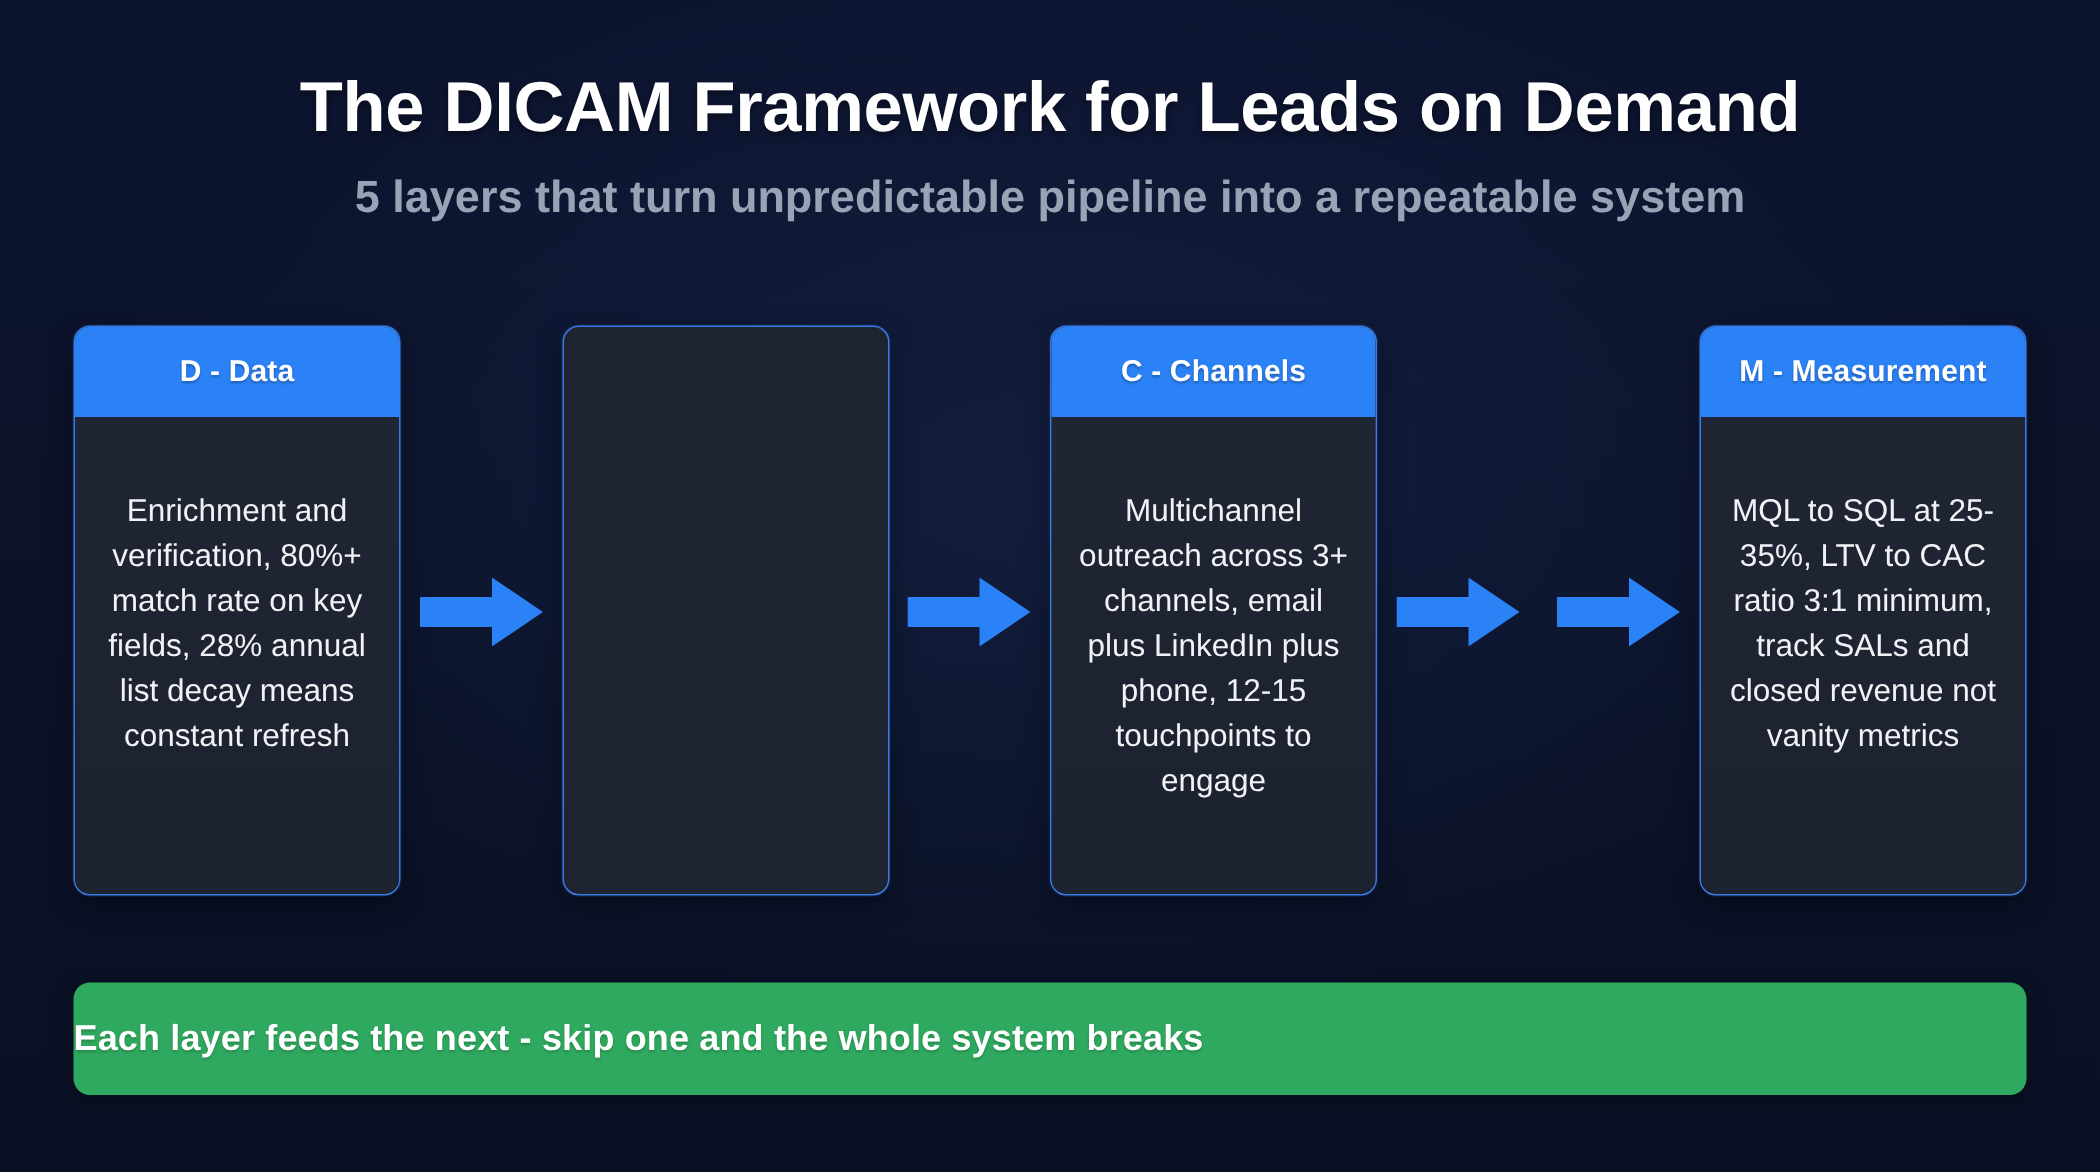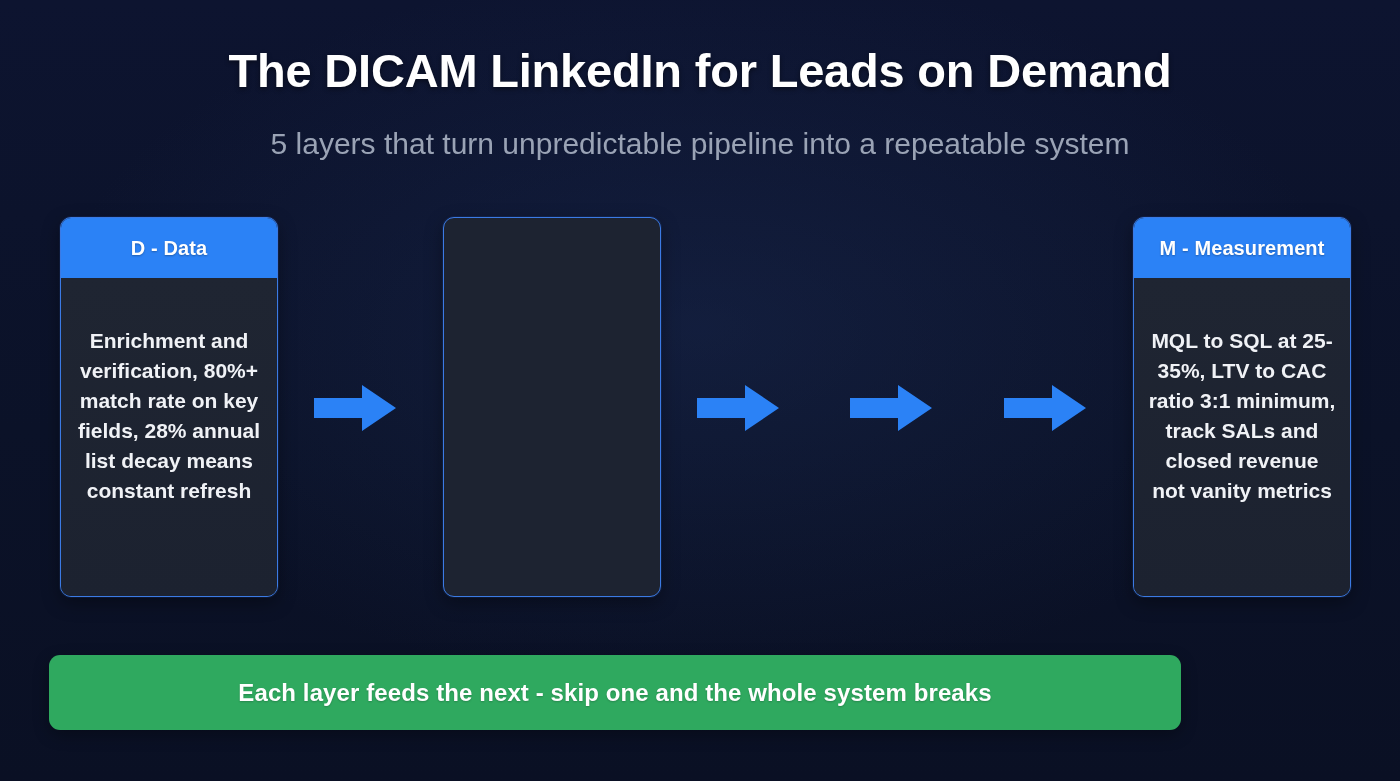--- a/index.html
+++ b/index.html
@@ -47,23 +47,23 @@
   .title {
     font-size: 47px;
     font-weight: bold;
     color: #ffffff;
     letter-spacing: -0.2px;
     line-height: 1.15;
     text-shadow: 0 2px 5px rgba(0,0,0,0.45);
   }
 
   .subtitle {
-    margin-top: 28px;
+    margin-top: 16px;
     font-size: 30px;
-    font-weight: normal;
+    font-weight: bold;
     color: #9aa3b5;
     line-height: 1.2;
   }
 
   
   .cards-row {
     position: absolute;
     top: 217px;
     left: 49px;
     width: 1302px;
@@ -76,21 +76,20 @@
     position: relative;
     width: 218px;
     flex: 0 0 218px;
     display: flex;
     flex-direction: column;
     border-radius: 11px;
     overflow: hidden;
     border: 1.5px solid #3b7ae4;
     background: #1d2331;
     box-shadow: 0 0 0 1px rgba(59,130,246,0.10), 0 6px 18px rgba(0,0,0,0.35);
-    margin-left: 11px;
   }
 
   .card-header {
     height: 60px;
     flex: 0 0 60px;
     background: #2b82f6;
     display: flex;
     align-items: center;
     justify-content: center;
     padding: 0 6px;
@@ -114,21 +113,20 @@
     justify-content: center;
     padding: 48px 14px 18px 14px;
   }
 
   .card-body-text {
     font-size: 21px;
     line-height: 30px;
     color: #f0f2f6;
     text-align: center;
     width: 100%;
-    font-weight: bold;
   }
 
   
   .arrow-slot {
     flex: 1 1 auto;
     position: relative;
     display: flex;
     align-items: center;
     justify-content: center;
   }
@@ -138,47 +136,47 @@
     width: 82px;
     height: 46px;
     margin-top: 1px;
   }
 
   
   .footer-banner {
     position: absolute;
     left: 49px;
     top: 655px;
-    width: 1132px;
+    width: 1302px;
     height: 75px;
     background: #2fa95f;
     border-radius: 11px;
     display: flex;
     align-items: center;
-    justify-content: center;
+    justify-content: flex-start;
     box-shadow: 0 5px 16px rgba(0,0,0,0.30);
   }
 
   .footer-text {
     font-size: 24px;
     font-weight: bold;
     color: #ffffff;
     text-align: center;
     letter-spacing: 0.1px;
     text-shadow: 0 1px 2px rgba(0,0,0,0.20);
   }
 </style>
 </head>
 <body>
 
 <div class="page">
   <div class="bg-wash"></div>
 
   <div class="header">
-    <h1 class="title">The DICAM LinkedIn for Leads on Demand</h1>
+    <h1 class="title">The DICAM Framework for Leads on Demand</h1>
     <h2 class="subtitle">5 layers that turn unpredictable pipeline into a repeatable system</h2>
   </div>
 
   <div class="cards-row">
 
     <div class="card">
       <div class="card-header">
         <span class="card-header-label">D - Data</span>
       </div>
       <div class="card-body">
@@ -194,20 +192,28 @@
 
     <div class="card">
     </div>
 
     <div class="arrow-slot">
       <svg class="arrow-icon" viewBox="0 0 82 46">
         <polygon points="0,13 48,13 48,0 82,23 48,46 48,33 0,33" fill="#2b82f6"></polygon>
       </svg>
     </div>
 
+    <div class="card">
+      <div class="card-header">
+        <span class="card-header-label">C - Channels</span>
+      </div>
+      <div class="card-body">
+        <p class="card-body-text">Multichannel outreach across 3+ channels, email plus LinkedIn plus phone, 12-15 touchpoints to engage</p>
+      </div>
+    </div>
 
     <div class="arrow-slot">
       <svg class="arrow-icon" viewBox="0 0 82 46">
         <polygon points="0,13 48,13 48,0 82,23 48,46 48,33 0,33" fill="#2b82f6"></polygon>
       </svg>
     </div>
 
 
     <div class="arrow-slot">
       <svg class="arrow-icon" viewBox="0 0 82 46">

